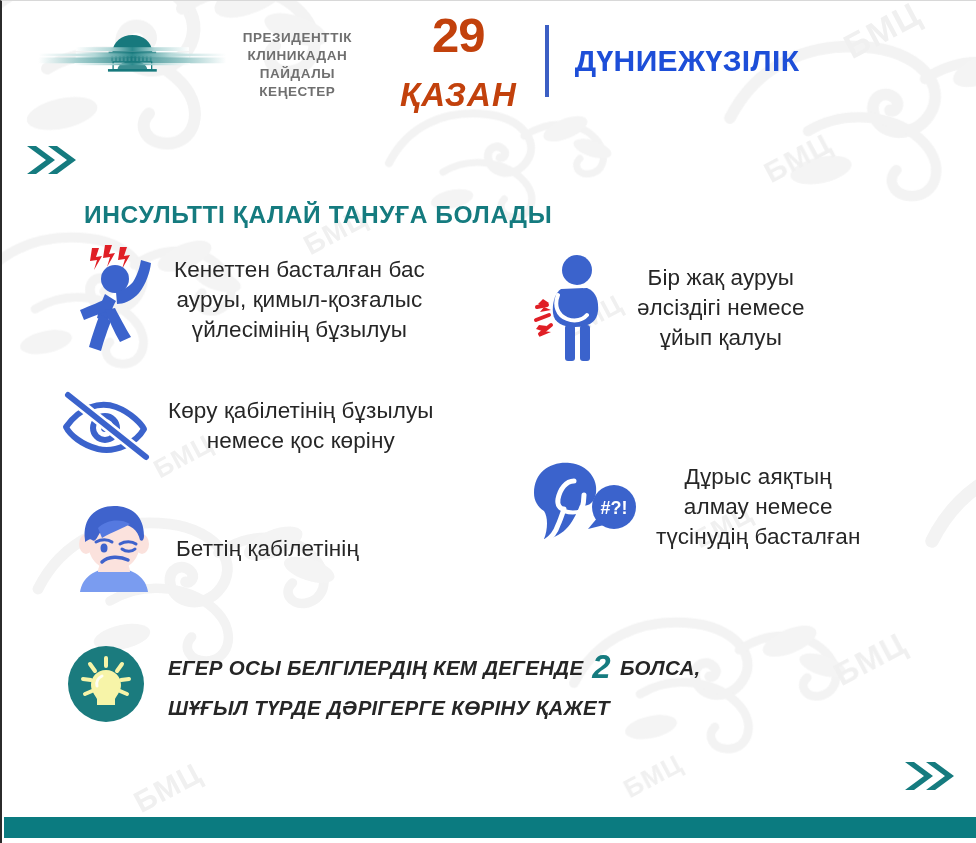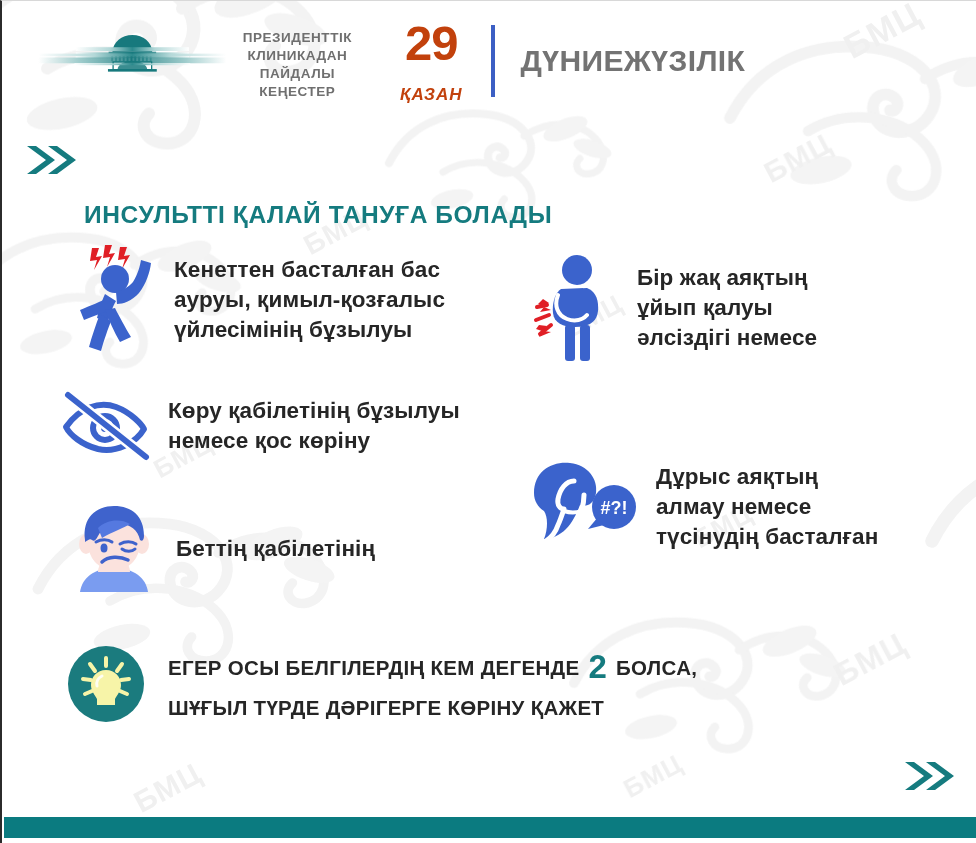--- a/index.html
+++ b/index.html
@@ -68,35 +68,35 @@
     line-height: 1;
   }
   .date-num {
     font-size: 49px;
     font-weight: 700;
     letter-spacing: -1px;
     display: block;
   }
   .date-month {
     display: block;
-    font-size: 17px;
+    font-size: 33px;
     font-weight: 700;
     font-style: italic;
     letter-spacing: 1px;
     margin-top: 18px;
   }
   .vdivider {
     width: 4px;
     height: 72px;
     background: #3c5fc4;
     margin-left: 28px;
     margin-right: 26px;
   }
   .header-title {
-    color: #737373;
+    color: #1d4ed8;
     font-size: 30px;
     font-weight: 700;
     line-height: 1.16;
     letter-spacing: 0.4px;
   }
   
   .chev {
     position: absolute;
     z-index: 3;
   }
@@ -117,37 +117,39 @@
     position: absolute;
     z-index: 3;
     display: flex;
     align-items: center;
     gap: 16px;
   }
   .sym .icon { flex: 0 0 auto; display:block; }
   .sym .txt {
     color: #262626;
     font-size: 22.5px;
-    font-weight: 700;
+    font-weight: 400;
     line-height: 1.33;
     letter-spacing: 0.1px;
+    text-align: center;
   }
   #sym-1 { left: 70px;  top: 243px; width: 430px; }
   #sym-2 { left: 523px; top: 252px; width: 430px; }
   #sym-3 { left: 58px;  top: 390px; width: 460px; }
   #sym-4 { left: 512px; top: 458px; width: 450px; }
   #sym-5 { left: 66px;  top: 505px; width: 430px; }
   
   .advice {
     position: absolute;
     left: 66px; top: 645px;
     z-index: 3;
     display: flex;
     align-items: flex-start;
     gap: 24px;
+    font-style: italic;
   }
   .advice .adv-text {
     color: #262626;
     font-size: 20.5px;
     font-weight: 700;
     letter-spacing: 0.3px;
     line-height: 1.95;
     padding-top: 2px;
   }
   .adv-num {
@@ -318,23 +320,23 @@
         <path d="M22 52 l-10 2"></path>
         <path d="M24 62 l-13 5"></path>
         <path d="M26 72 l-11 9"></path>
       </g>
       <g fill="#e01f26">
         <path d="M18 46 l6 4 -5 4 7 3 -11 2 4 -5 -6 -3 z"></path>
         <path d="M14 72 l8 1 -4 5 8 1 -12 5 3 -6 -6 -2 z"></path>
       </g>
     </svg>
     <div class="txt">
-      <div>Бір жақ аяқтың</div>
+      <div>Бір жақ ауруы</div>
+      <div>әлсіздігі немесе</div>
       <div>ұйып қалуы</div>
-      <div>әлсіздігі немесе</div>
     </div>
   </div>
 
   <div class="sym" id="sym-3">
     <svg class="icon" width="92" height="70" viewBox="0 0 92 70">
       <path d="M6 36 C 20 16, 40 10, 56 16 C 72 22, 82 34, 84 38 C 76 52, 56 62, 38 58 C 22 54, 10 44, 6 36 Z" fill="none" stroke="#3b63cc" stroke-width="6" stroke-linejoin="round"></path>
       <circle cx="45" cy="37" r="12" fill="none" stroke="#3b63cc" stroke-width="6"></circle>
       <circle cx="45" cy="37" r="4" fill="#3b63cc"></circle>
       <line x1="8" y1="4" x2="86" y2="66" stroke="#ffffff" stroke-width="11"></line>
       <line x1="8" y1="4" x2="86" y2="66" stroke="#3b63cc" stroke-width="6" stroke-linecap="round"></line>

